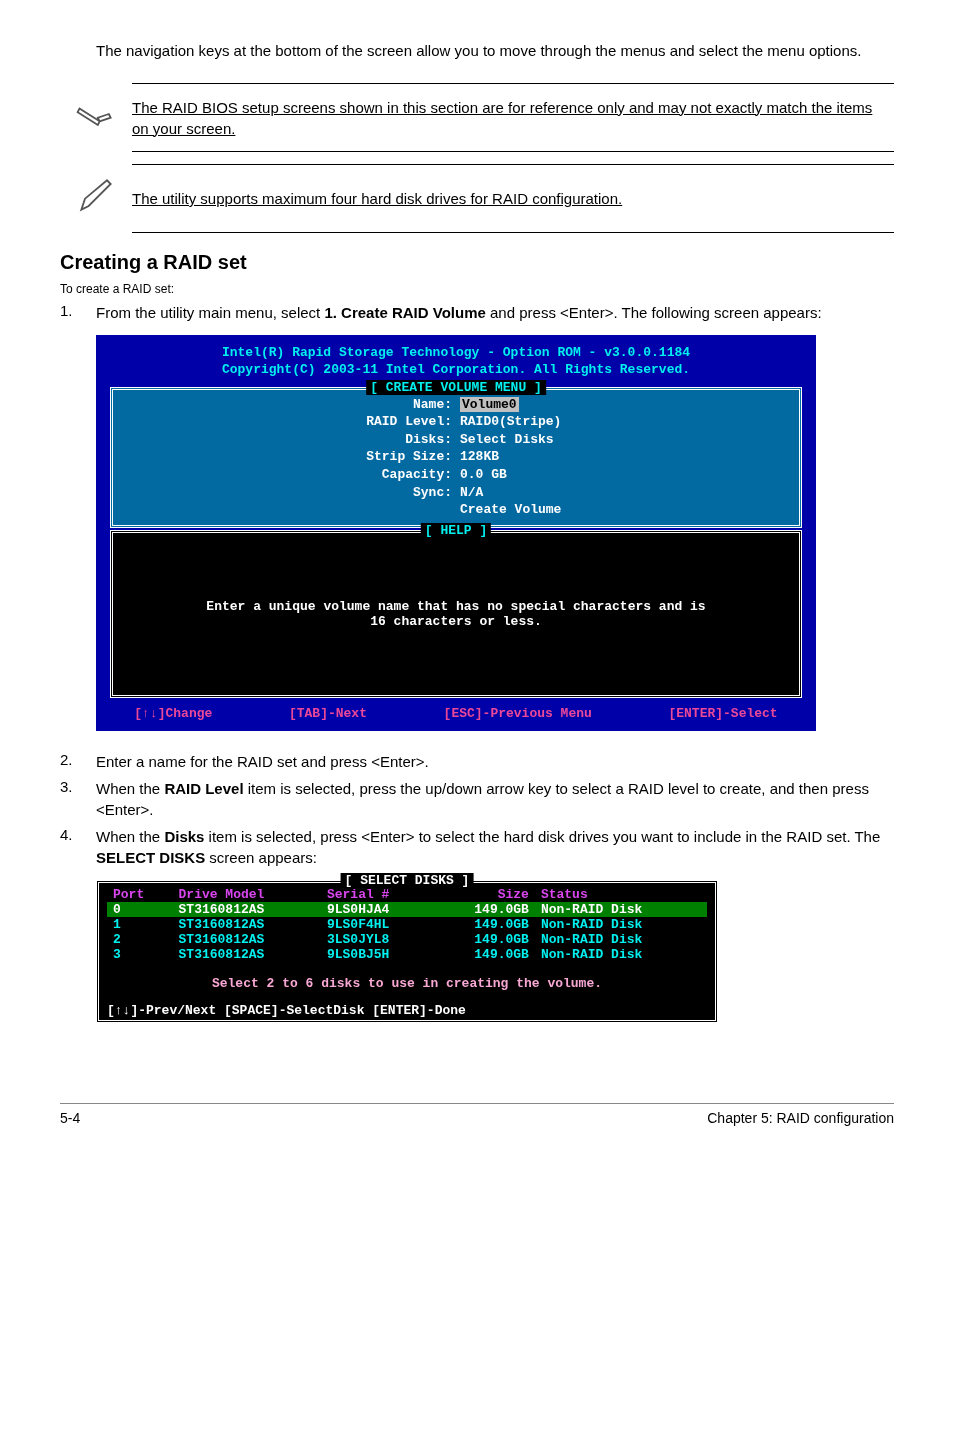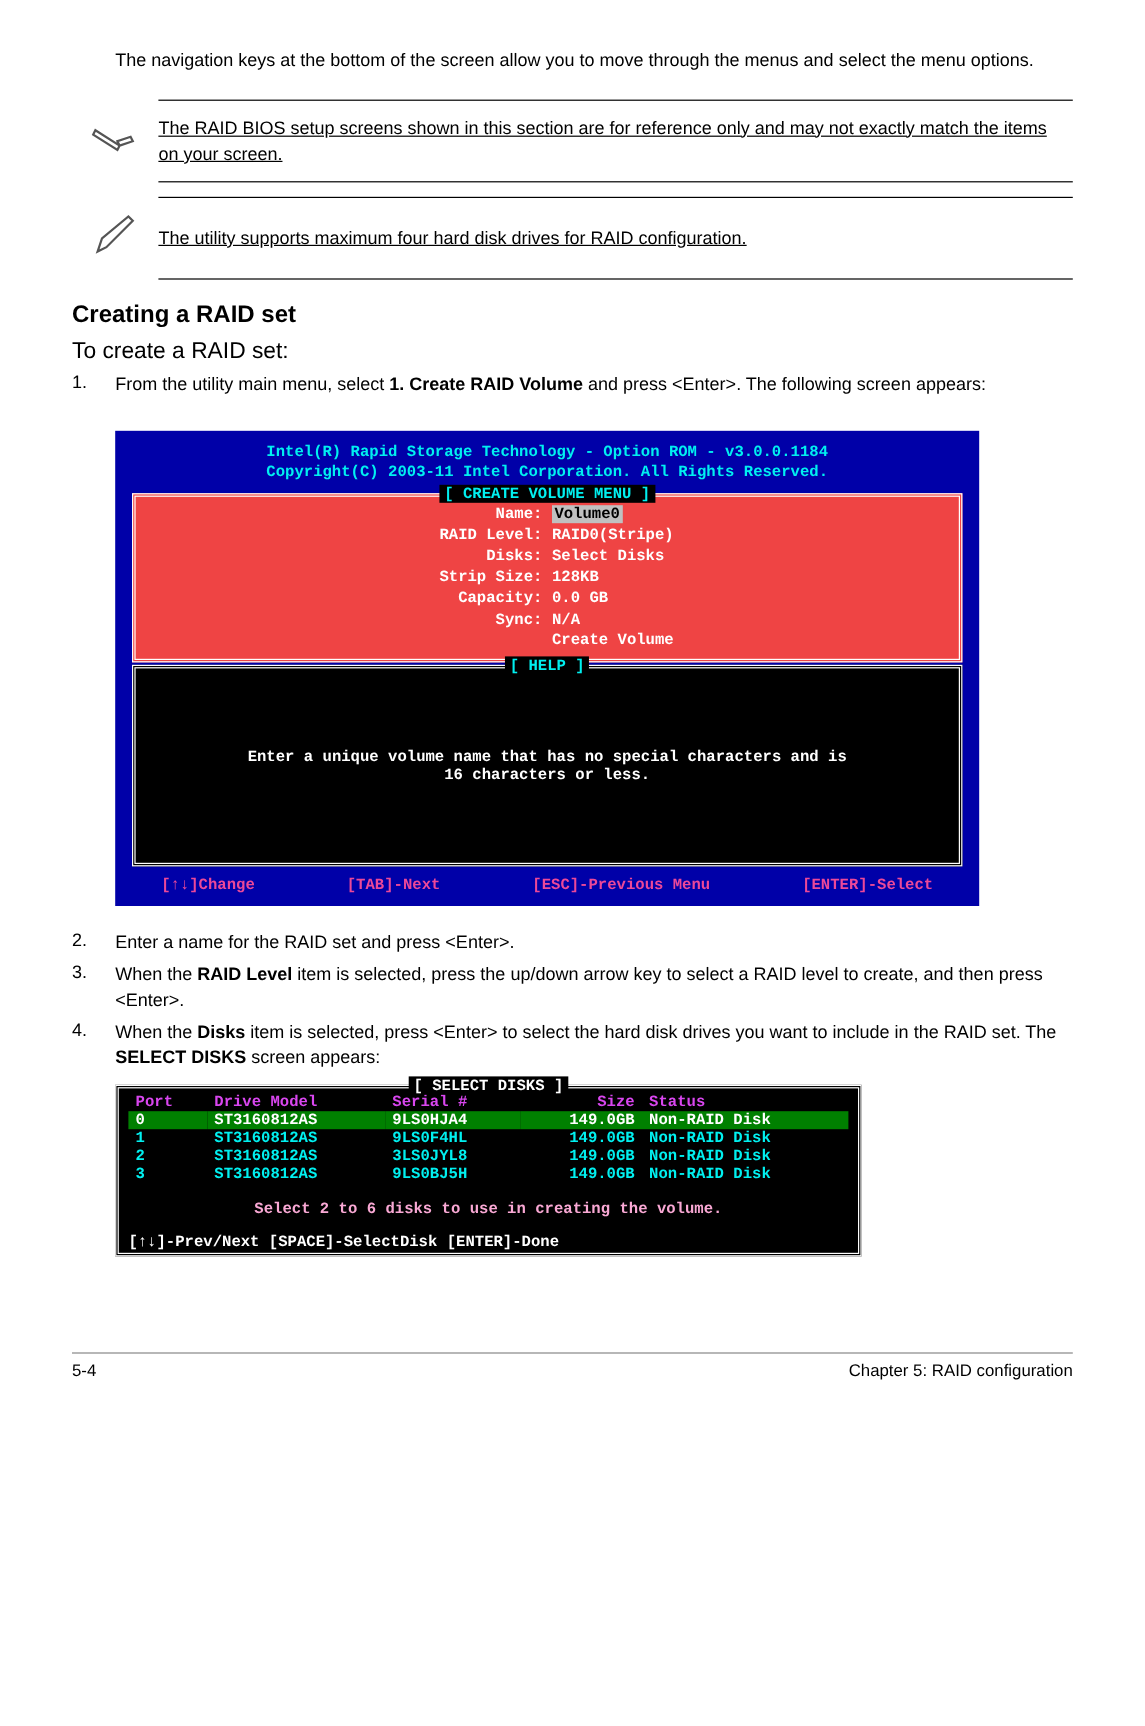--- a/index.html
+++ b/index.html
@@ -43,54 +43,54 @@
     line-height: 1.4;
     padding-right: 10px;
     text-decoration: underline;
   }
   h2.section {
     font-size: 20px;
     font-weight: bold;
     margin: 18px 0 8px 0;
   }
   .body-text {
-    font-size: 19px;
+    font-size: 12px;
     margin: 6px 0;
   }
   .numbered {
     display: flex;
     margin: 6px 0;
   }
   .numbered .num {
     width: 36px;
     font-size: 15px;
   }
   .numbered .txt {
     flex: 1;
     font-size: 15px;
     line-height: 1.4;
   }
   .bios-screen {
-    margin: 28px 0 20px 36px;
+    margin: 12px 0 20px 36px;
     background: #0000a8;
     color: #fff;
     font-family: "Courier New", monospace;
     font-size: 13px;
     width: 720px;
     padding: 8px 0;
   }
   .bios-header {
     text-align: center;
     color: #00f0f0;
     font-weight: bold;
     line-height: 1.3;
     padding: 2px 0 6px 0;
   }
   .bios-box {
-    background: #ef4444;
+    background: #0369a1;
     margin: 2px 14px;
     border: 3px double #fff;
     padding: 6px 10px;
     position: relative;
     font-family: Liberation Mono, monospace;
   }
   .box-title {
     position: absolute;
     top: -10px;
     left: 50%;

